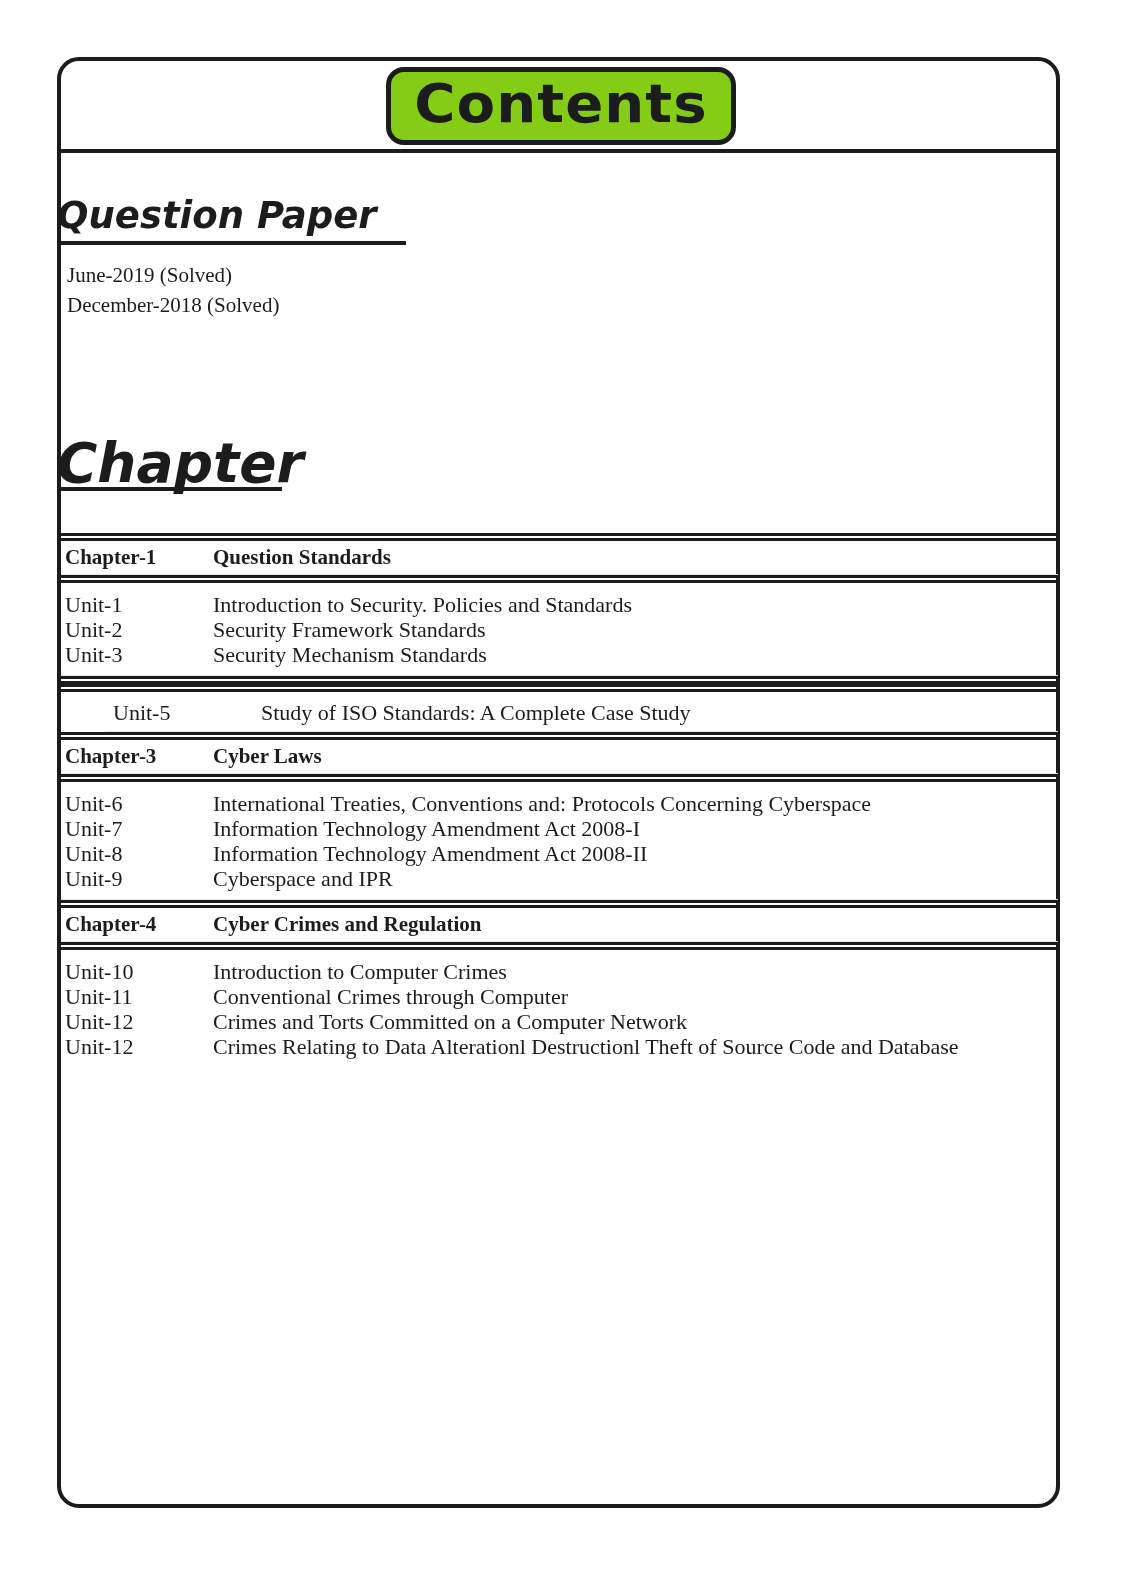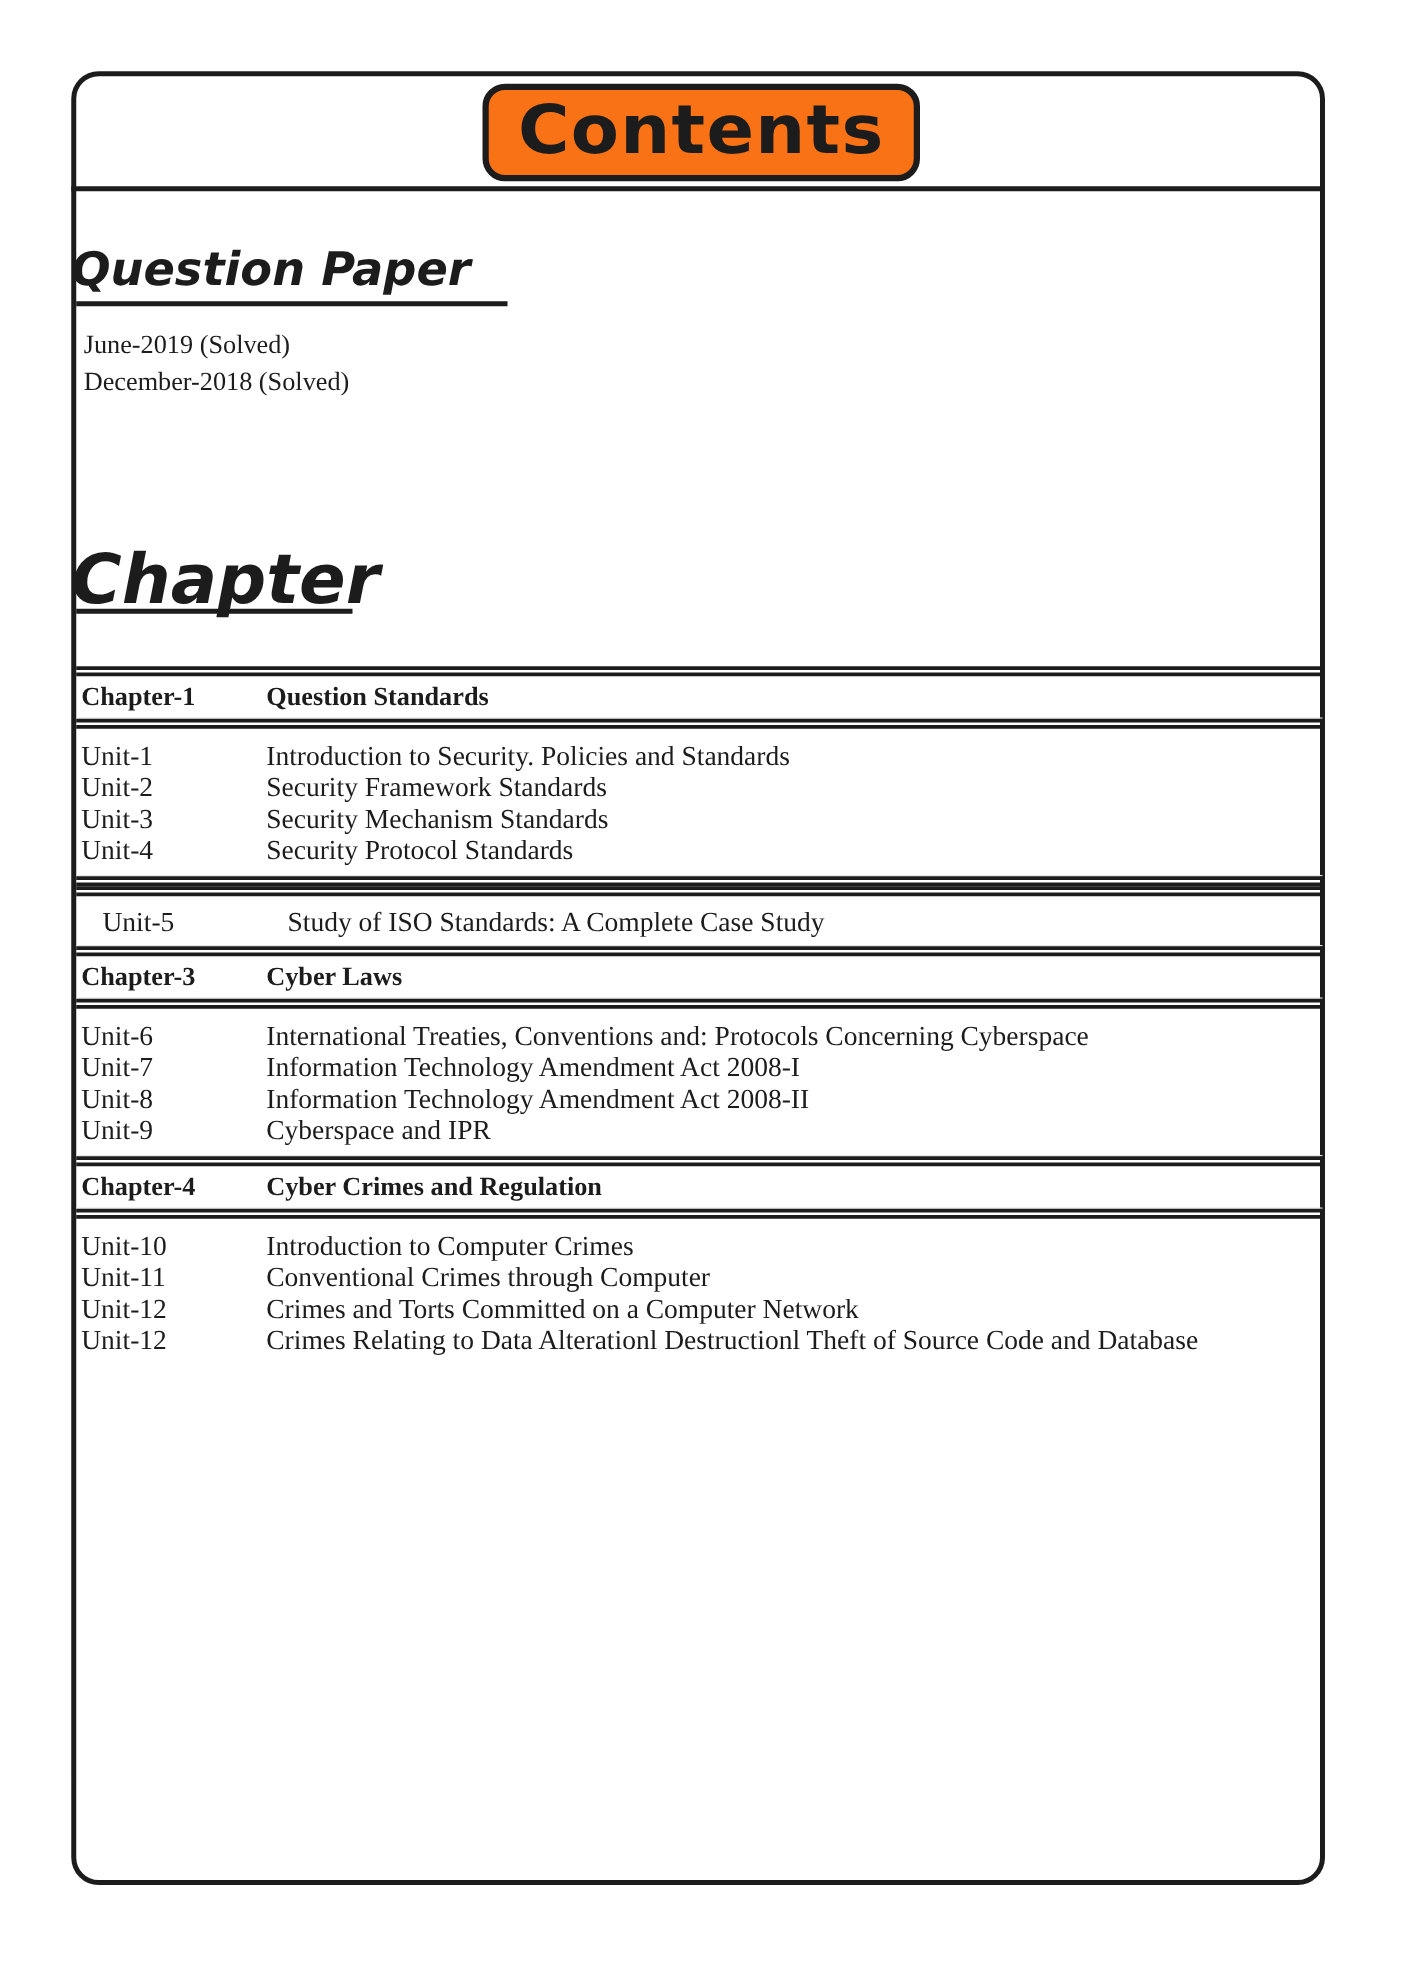--- a/index.html
+++ b/index.html
@@ -37,21 +37,21 @@
     left: 386px;
     top: 67px;
     width: 350px;
     height: 78px;
     border: 5px solid #1c1c1c;
     border-radius: 18px;
     box-sizing: border-box;
     display: flex;
     align-items: center;
     justify-content: center;
-    background: #f97316;
+    background: #84cc16;
   }
   .title-pill span {
     font-family: "DejaVu Sans", sans-serif;
     font-weight: bold;
     font-size: 54px;
     letter-spacing: 1px;
     transform: scaleX(1.04);
     line-height: 1;
     margin-top: -4px;
   }
@@ -120,21 +120,22 @@
     font-size: 22px;
     border-bottom: 1px solid #e6e6e6;
   }
   .unit-row {
     display: flex;
     height: 25px;
     line-height: 25px;
     align-items: flex-start;
   }
   .units.single {
-    padding: 8px 0 6px 17px;
+    padding: 8px 0 6px 4px;
+    margin-left: 44px;
   }
   .units.last {
     border-bottom: none;
   }
 </style>
 </head>
 <body>
 
 <div class="frame"></div>
 <div class="header-rule"></div>
@@ -168,24 +169,20 @@
       <span class="col2">Introduction to Security. Policies and Standards</span>
     </div>
     <div class="unit-row">
       <span class="col1">Unit-2</span>
       <span class="col2">Security Framework Standards</span>
     </div>
     <div class="unit-row">
       <span class="col1">Unit-3</span>
       <span class="col2">Security Mechanism Standards</span>
     </div>
-    <div class="unit-row">
-      <span class="col1">Unit-4</span>
-      <span class="col2">Security Protocol Standards</span>
-    </div>
   </div>
 
   <div class="dbl-rule"></div>
   <div class="dbl-rule"></div>
   <div class="units single">
     <div class="unit-row">
       <span class="col1">Unit-5</span>
       <span class="col2">Study of ISO Standards: A Complete Case Study</span>
     </div>
   </div>

